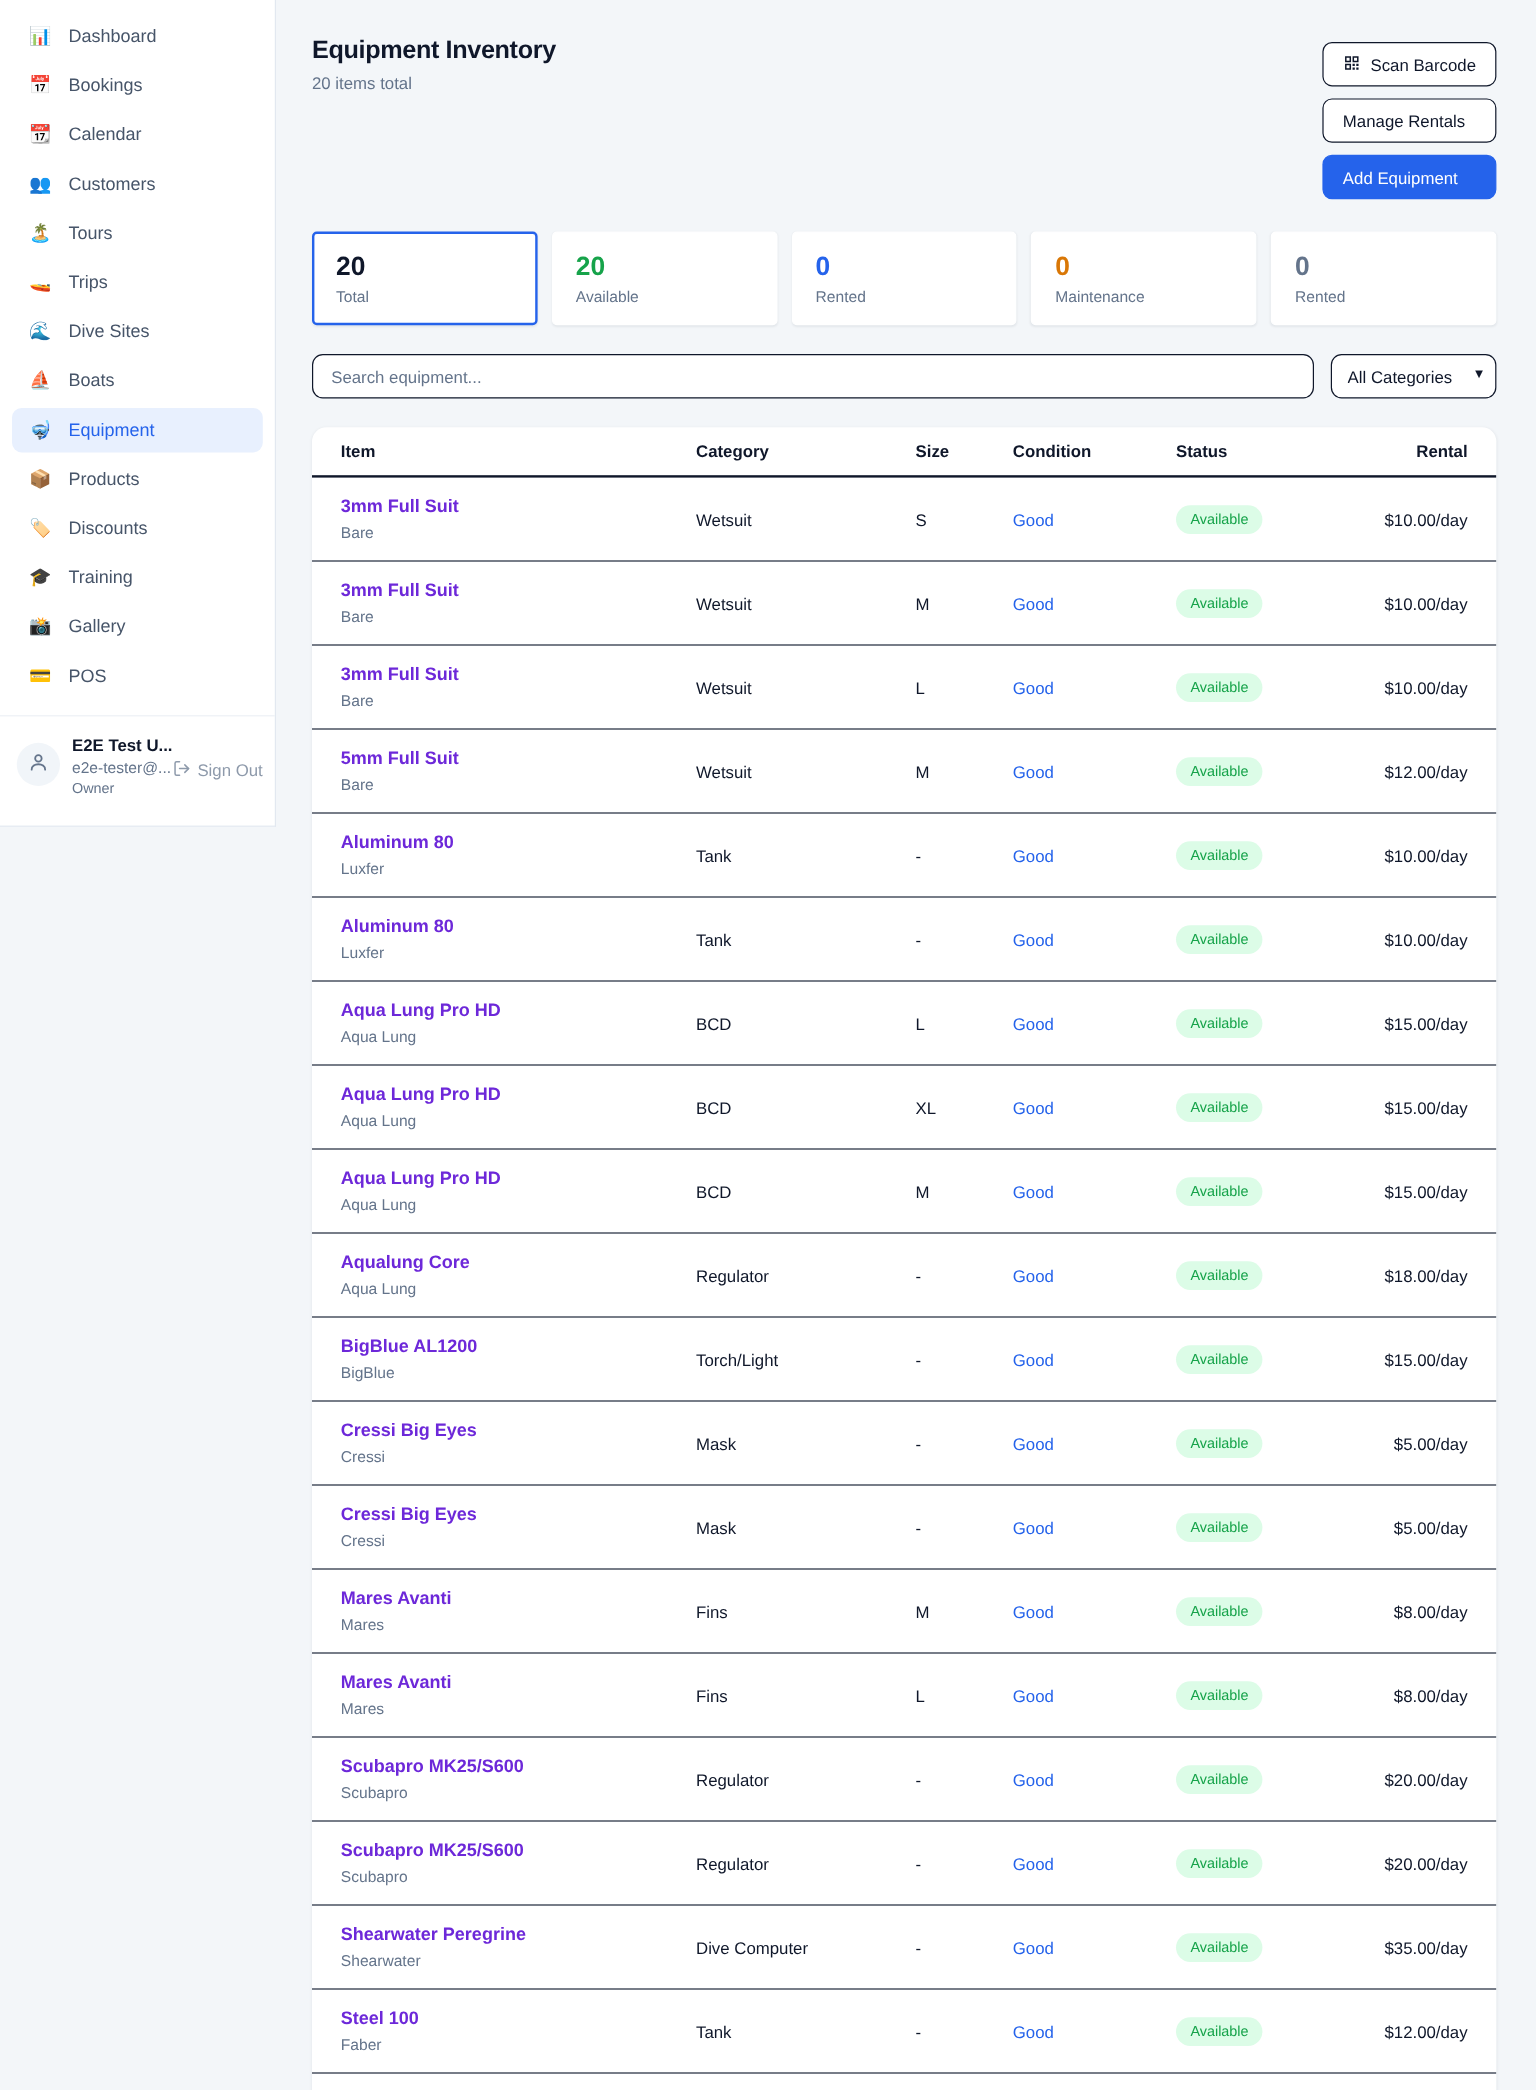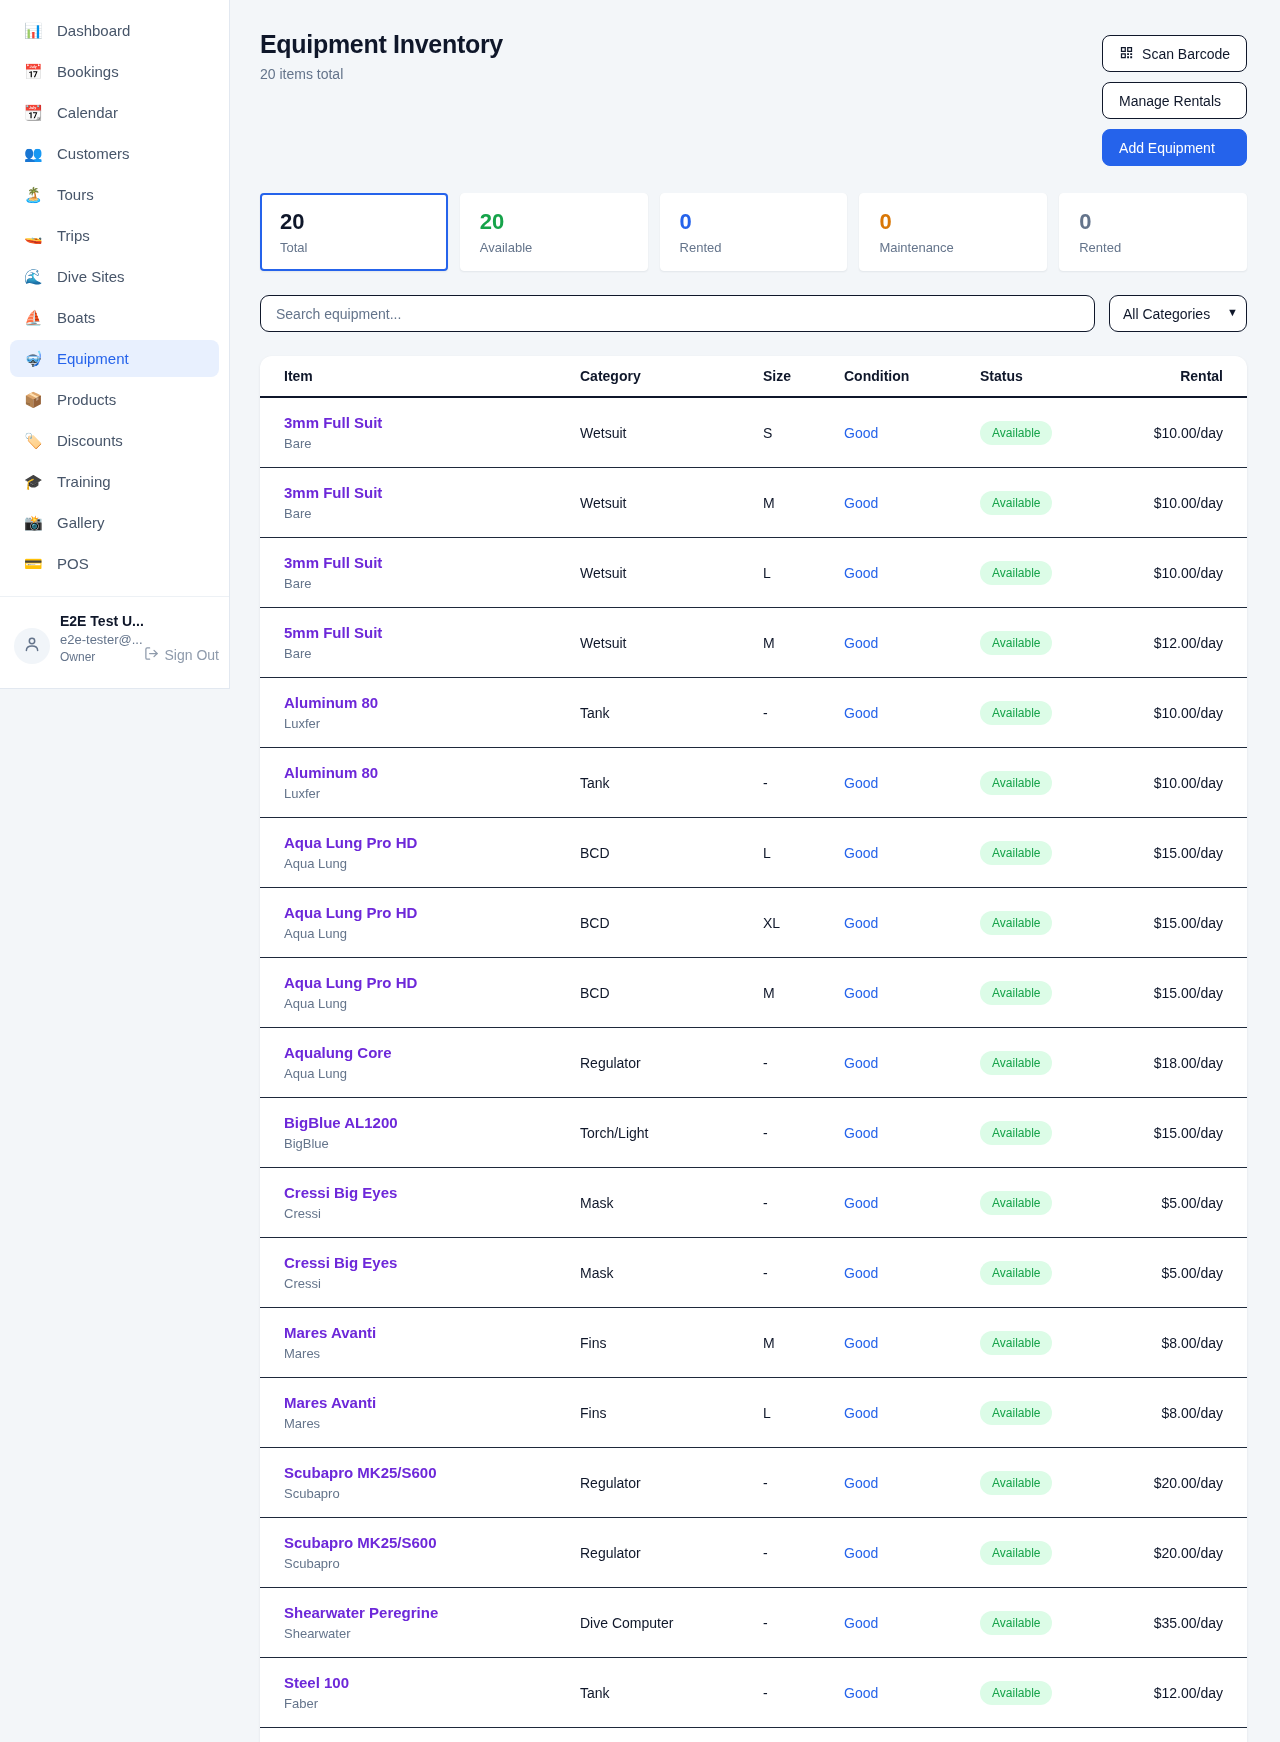--- a/index.html
+++ b/index.html
@@ -25,21 +25,21 @@
   .nav-item {
     display:flex; align-items:center; gap:13px;
     padding:10px 10px 10px 14px; border-radius:8px;
     color:#475569; font-size:15px; cursor:pointer; text-decoration:none;
   }
   .nav-item.active { background:#e8f0fe; color:#2563eb; }
   .nav-icon { width:20px; font-size:15px; text-align:center; line-height:1; }
   .sidebar-footer {
     border-top:1px solid #edf1f5; margin-top:6px;
     padding:16px 10px 18px 14px;
-    display:flex; align-items:flex-end; gap:10px;
+    display:flex; align-items:flex-start; gap:10px;
   }
   .avatar {
     width:36px; height:36px; border-radius:50%;
     background:#f1f5f9; color:#64748b;
     display:flex; align-items:center; justify-content:center;
     flex-shrink:0; margin-top:6px;
   }
   .user-meta { min-width:0; }
   .user-name { font-weight:bold; font-size:14px; color:#0f172a; white-space:nowrap; }
   .user-email { font-size:13px; color:#64748b; margin-top:3px; white-space:nowrap; }
@@ -47,21 +47,21 @@
   .signout {
     margin-left:auto; margin-top:20px;
     display:flex; align-items:center; gap:6px;
     background:none; border:none; cursor:pointer;
     color:#8e9aab; font-size:14px; white-space:nowrap;
     font-family:inherit;
   }
   
   .main { position:absolute; left:260px; top:0; width:987px; padding-bottom:32px; }
   .header-row { display:flex; justify-content:space-between; align-items:flex-start; margin-top:30px; }
-  .page-title { font-size:25px; font-weight:bold; letter-spacing:-0.3px; }
+  .page-title { font-size:21px; font-weight:bold; letter-spacing:-0.3px; }
   .page-subtitle { font-size:14px; color:#64748b; margin-top:7px; }
   .actions { display:flex; gap:10px; margin-top:5px;flex-direction:column; }
   .btn {
     height:37px; padding:0 16px; border-radius:8px;
     border:1px solid #0f172a; background:#ffffff;
     font-size:14px; color:#0f172a; cursor:pointer;
     display:flex; align-items:center; gap:8px;
     font-family:inherit;
   }
   .btn-primary { background:#2563eb; border-color:#2563eb; color:#ffffff; }

